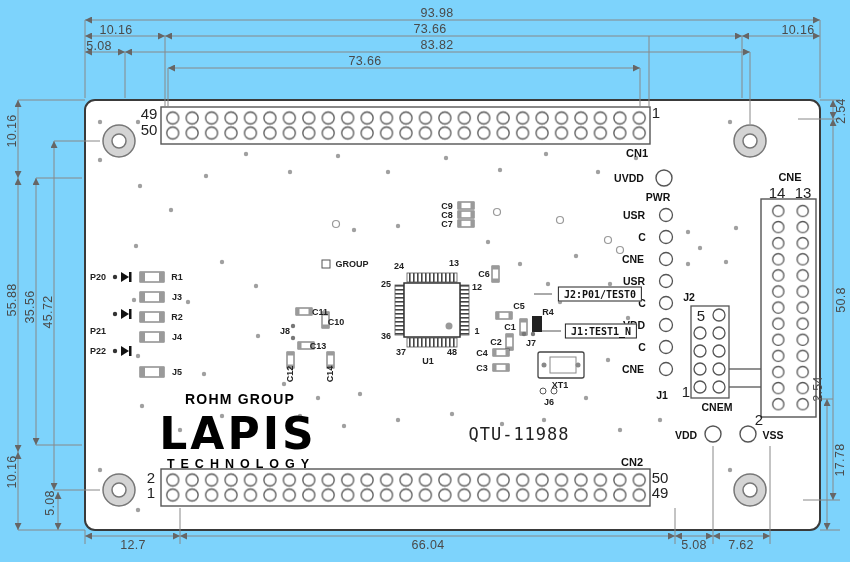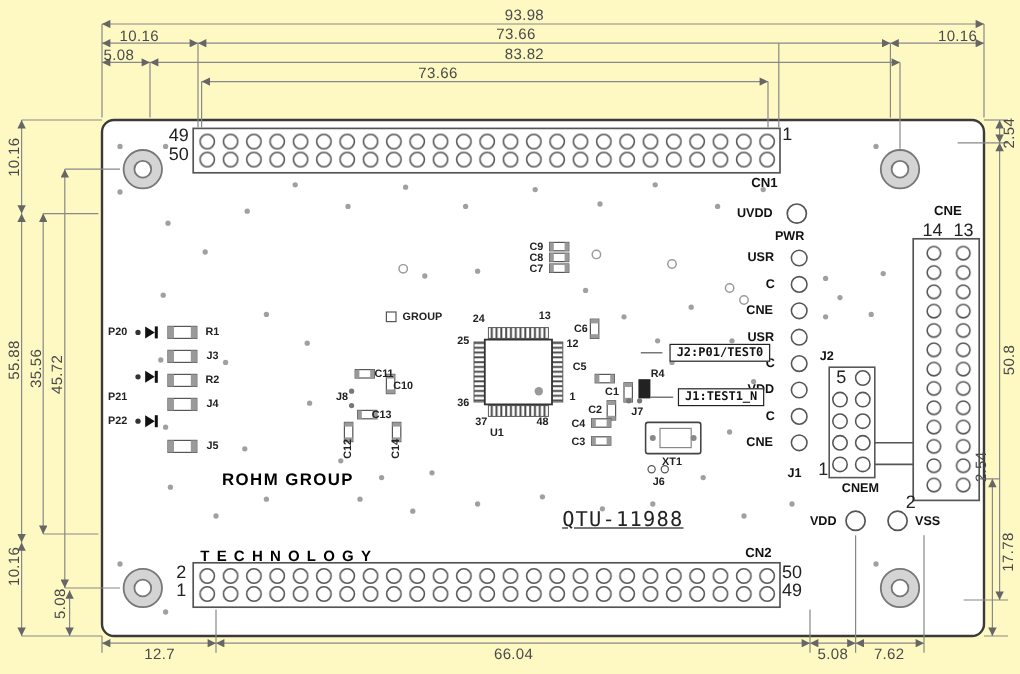--- a/index.html
+++ b/index.html
@@ -1,32 +1,32 @@
 <!DOCTYPE html>
 <html><head>
 <meta charset="utf-8">
 <style>
   html,body{margin:0;padding:0;background:#fff;}
-  .scene{position:relative;width:850px;height:562px;background:#fef9c3;overflow:hidden;
+  .scene{position:relative;width:850px;height:562px;background:#7dd3fc;overflow:hidden;
          font-family:"Liberation Sans",sans-serif;}
   svg.linework{position:absolute;left:0;top:0;}
   .lbl{position:absolute;transform:translate(-50%,-50%);white-space:nowrap;color:#333;line-height:1;}
   .lbl.v{transform:translate(-50%,-50%) rotate(-90deg);}
   .dim{font-size:12.5px;color:#4a4a4a;letter-spacing:.3px;}
   .pin{font-size:15px;font-weight:normal;color:#222;}
   .ref{font-size:9px;font-weight:bold;color:#222;}
   .sig{font-size:10.5px;font-weight:bold;color:#111;}
   .conn{font-size:11px;font-weight:bold;color:#111;}
   .callout{position:absolute;transform:translate(-50%,-50%);border:1.6px solid #222;background:#fff;
            padding:1px 5px;font-size:10px;font-weight:bold;color:#111;
            font-family:"DejaVu Sans Mono",monospace;white-space:nowrap;}
   .brand-rohm{font-size:14px;font-weight:800;color:#000;letter-spacing:1.2px;}
   .brand-logo{font-size:44px;font-weight:900;color:#000;letter-spacing:3px;font-family:"DejaVu Sans",sans-serif;}
   .brand-tag{font-size:12.5px;font-weight:800;color:#000;letter-spacing:6px;}
-  .model{font-size:17px;color:#222;letter-spacing:1px;font-family:"DejaVu Sans Mono",monospace;text-decoration:underline;}
+  .model{font-size:17px;color:#222;letter-spacing:1px;font-family:"DejaVu Sans Mono",monospace;}
   .pn{font-size:19px;font-weight:bold;color:#000;letter-spacing:.5px;font-family:"DejaVu Sans Mono",monospace;}
 </style>
 </head>
 <body>
 
 <div class="scene">
 
 <svg class="linework" width="850" height="562" viewBox="0 0 850 562">
   <defs>
     <marker id="ar" viewBox="0 0 10 10" refX="10" refY="5" markerWidth="9" markerHeight="7" orient="auto-start-reverse">
@@ -366,51 +366,52 @@
 <span class="lbl pin" style="left:759px;top:419px">2</span>
 
 <span class="lbl ref" style="left:399px;top:266px">24</span>
 <span class="lbl ref" style="left:454px;top:263px">13</span>
 <span class="lbl ref" style="left:386px;top:284px">25</span>
 <span class="lbl ref" style="left:477px;top:287px">12</span>
 <span class="lbl ref" style="left:386px;top:336px">36</span>
 <span class="lbl ref" style="left:401px;top:352px">37</span>
 <span class="lbl ref" style="left:452px;top:352px">48</span>
 <span class="lbl ref" style="left:477px;top:331px">1</span>
-<span class="lbl ref" style="left:414px;top:361px">U1</span>
+<span class="lbl ref" style="left:428px;top:361px">U1</span>
 <span class="lbl ref" style="left:352px;top:264px">GROUP</span>
 
 <span class="lbl ref" style="left:98px;top:277px">P20</span>
 <span class="lbl ref" style="left:98px;top:331px">P21</span>
 <span class="lbl ref" style="left:98px;top:351px">P22</span>
 <span class="lbl ref" style="left:177px;top:277px">R1</span>
 <span class="lbl ref" style="left:177px;top:297px">J3</span>
 <span class="lbl ref" style="left:177px;top:317px">R2</span>
 <span class="lbl ref" style="left:177px;top:337px">J4</span>
 <span class="lbl ref" style="left:177px;top:372px">J5</span>
 <span class="lbl ref" style="left:447px;top:206px">C9</span>
 <span class="lbl ref" style="left:447px;top:215px">C8</span>
 <span class="lbl ref" style="left:447px;top:224px">C7</span>
 <span class="lbl ref" style="left:484px;top:274px">C6</span>
-<span class="lbl ref" style="left:483px;top:306px">C5</span>
+<span class="lbl ref" style="left:519px;top:306px">C5</span>
 <span class="lbl ref" style="left:510px;top:327px">C1</span>
 <span class="lbl ref" style="left:496px;top:342px">C2</span>
 <span class="lbl ref" style="left:482px;top:353px">C4</span>
 <span class="lbl ref" style="left:482px;top:368px">C3</span>
 <span class="lbl ref" style="left:531px;top:343px">J7</span>
 <span class="lbl ref" style="left:548px;top:312px">R4</span>
 <span class="lbl ref" style="left:549px;top:402px">J6</span>
 <span class="lbl ref" style="left:285px;top:331px">J8</span>
 <span class="lbl ref" style="left:320px;top:312px">C11</span>
 <span class="lbl ref" style="left:336px;top:322px">C10</span>
 <span class="lbl ref" style="left:318px;top:346px">C13</span>
 <span class="lbl ref v" style="left:290px;top:374px">C12</span>
 <span class="lbl ref v" style="left:330px;top:374px">C14</span>
 <span class="lbl ref" style="left:560px;top:385px">XT1</span>
 
 <div class="callout" style="left:600px;top:294px">J2:P01/TEST0</div>
 <div class="callout" style="left:601px;top:331px">J1:TEST1_N</div>
 
 <span class="lbl brand-rohm" style="left:240px;top:399px">ROHM GROUP</span>
+<span class="lbl brand-logo" style="left:238px;top:434px">LAPIS</span>
 <span class="lbl brand-tag" style="left:241px;top:464px">TECHNOLOGY</span>
 <span class="lbl model" style="left:519px;top:434px">QTU-11988</span>
 
 </div>
 
 </body></html>

